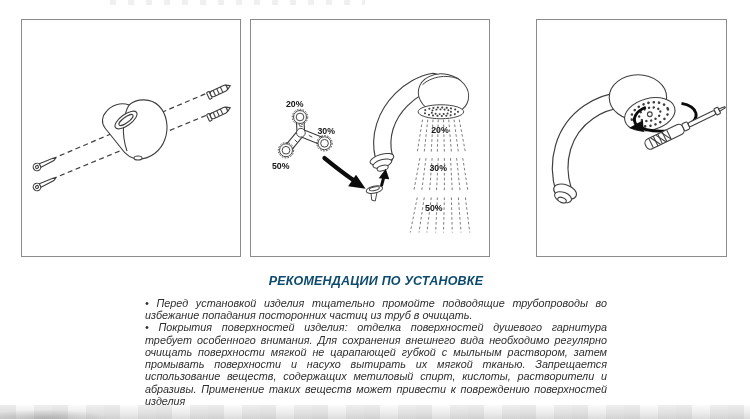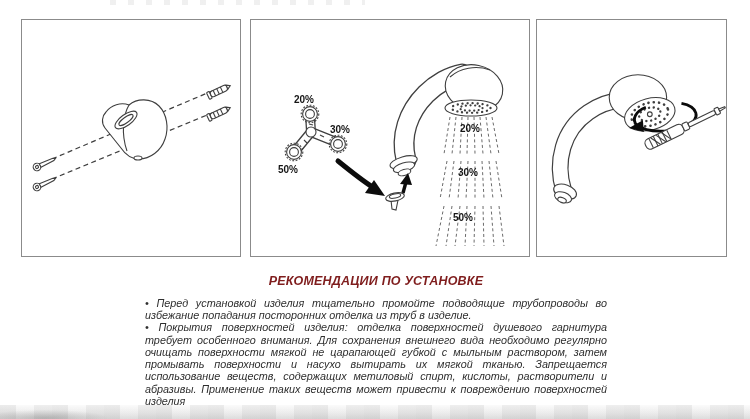--- a/index.html
+++ b/index.html
@@ -23,21 +23,21 @@
   .arm{fill:none;stroke:#3f3f3f;stroke-width:10;stroke-linecap:round;}
   .armf{fill:none;stroke:#fff;stroke-width:7.4;stroke-linecap:round;}
   .blk{fill:#0c0c0c;stroke:none;}
   .thick{fill:none;stroke:#0c0c0c;stroke-width:5;stroke-linecap:round;}
   .dots{fill:none;stroke:#3f3f3f;stroke-linecap:round;}
   .spray{fill:none;stroke:#5a5a5a;stroke-width:.9;stroke-dasharray:3 2.6;}
   .pct{font:700 10px "Liberation Sans",sans-serif;fill:#151515;}
   
   .instructions{position:absolute;left:145px;top:274px;width:462px;}
   .instructions h2{
-    margin:0 0 7px 0;text-align:center;color:#7f1d1d;letter-spacing:.2px;
+    margin:0 0 7px 0;text-align:center;color:#0c4a6e;letter-spacing:.2px;
     font:italic 700 12.5px/1.25 "Liberation Sans",sans-serif;
   }
   .instructions p{
     margin:0;color:#2e2e2e;text-align:justify;
     font:italic 400 10.8px/12.3px "Liberation Sans",sans-serif;
   }
   .instructions p b{font-weight:400;}
   
   .scan-top{
     position:absolute;left:110px;top:0;width:255px;height:5px;opacity:.4;
@@ -93,21 +93,21 @@
       <g>
         <path class="ln" d="M84,92 C89,85 99,82 107,85 C115,78 129,78 137,86 C145,94 147,108 143,119 C139,131 128,139 117,139 C109,139 103,134 99,128 L83,108 C79,103 80,96 84,92 Z"></path>
         <path class="nf" d="M107,85 C101,95 99,114 105,131"></path>
         <ellipse class="ln" cx="104" cy="100" rx="13" ry="5.5" transform="rotate(-36 104 100)"></ellipse>
         <ellipse class="nf" cx="104" cy="100" rx="8.5" ry="2.8" transform="rotate(-36 104 100)"></ellipse>
         <ellipse class="ln" cx="116" cy="138" rx="4" ry="2"></ellipse>
       </g>
     </svg>
   </div>
 
-  <div class="panel" style="left:250px;width:280px;">
+  <div class="panel" style="left:250px;width:240px;">
     <svg viewBox="0 0 272 236">
 
       <g>
         <path class="arm" d="M57,112 L56,96 M57,112 L82,122 M57,112 L43,129"></path>
         <path class="armf" d="M57,112 L56,96 M57,112 L82,122 M57,112 L43,129"></path>
         <path class="nf" d="M55,104 l4,1 M66,115 l4,2 M50,120 l3,3" stroke="#8a8a8a" stroke-width=".8"></path>
         <g>
           <circle class="nf" cx="56" cy="94" r="8.8" stroke-dasharray="1.8 1.6"></circle>
           <circle class="ln" cx="56" cy="94" r="7.4"></circle>
             <circle class="nf" cx="56" cy="94" r="4.4"></circle>
@@ -204,18 +204,18 @@
         <rect class="ln" x="42" y="-4" width="6" height="8" rx="1.5"></rect>
         <rect class="ln" x="48" y="-2.2" width="30" height="4.4" rx="2"></rect>
         <rect class="ln" x="78" y="-3.5" width="4.5" height="7" rx="1"></rect>
         <path class="ln" d="M82.5,-1.2 L89,-0.6 L89,0.6 L82.5,1.2 Z"></path>
       </g>
     </svg>
   </div>
 
   <div class="instructions">
     <h2>РЕКОМЕНДАЦИИ ПО УСТАНОВКЕ</h2>
-    <p><span>• Перед установкой изделия тщательно промойте подводящие трубопроводы во избежание попадания посторонних отделка из труб в изделие.</span></p>
+    <p><span>• Перед установкой изделия тщательно промойте подводящие трубопроводы во избежание попадания посторонних частиц из труб в очищать.</span></p>
     <p><b>• Покрытия поверхностей изделия: отделка поверхностей душевого гарнитура</b> <span>требует особенного внимания. Для сохранения внешнего вида необходимо регулярно очищать поверхности мягкой не царапающей губкой с мыльным раствором, затем промывать поверхности и насухо вытирать их мягкой тканью. Запрещается использование веществ, содержащих метиловый спирт, кислоты, растворители и абразивы. Применение таких веществ может привести к повреждению поверхностей изделия</span></p>
   </div>
 
   <div class="scan-bottom"></div>
 </div>
 
 </body></html>

